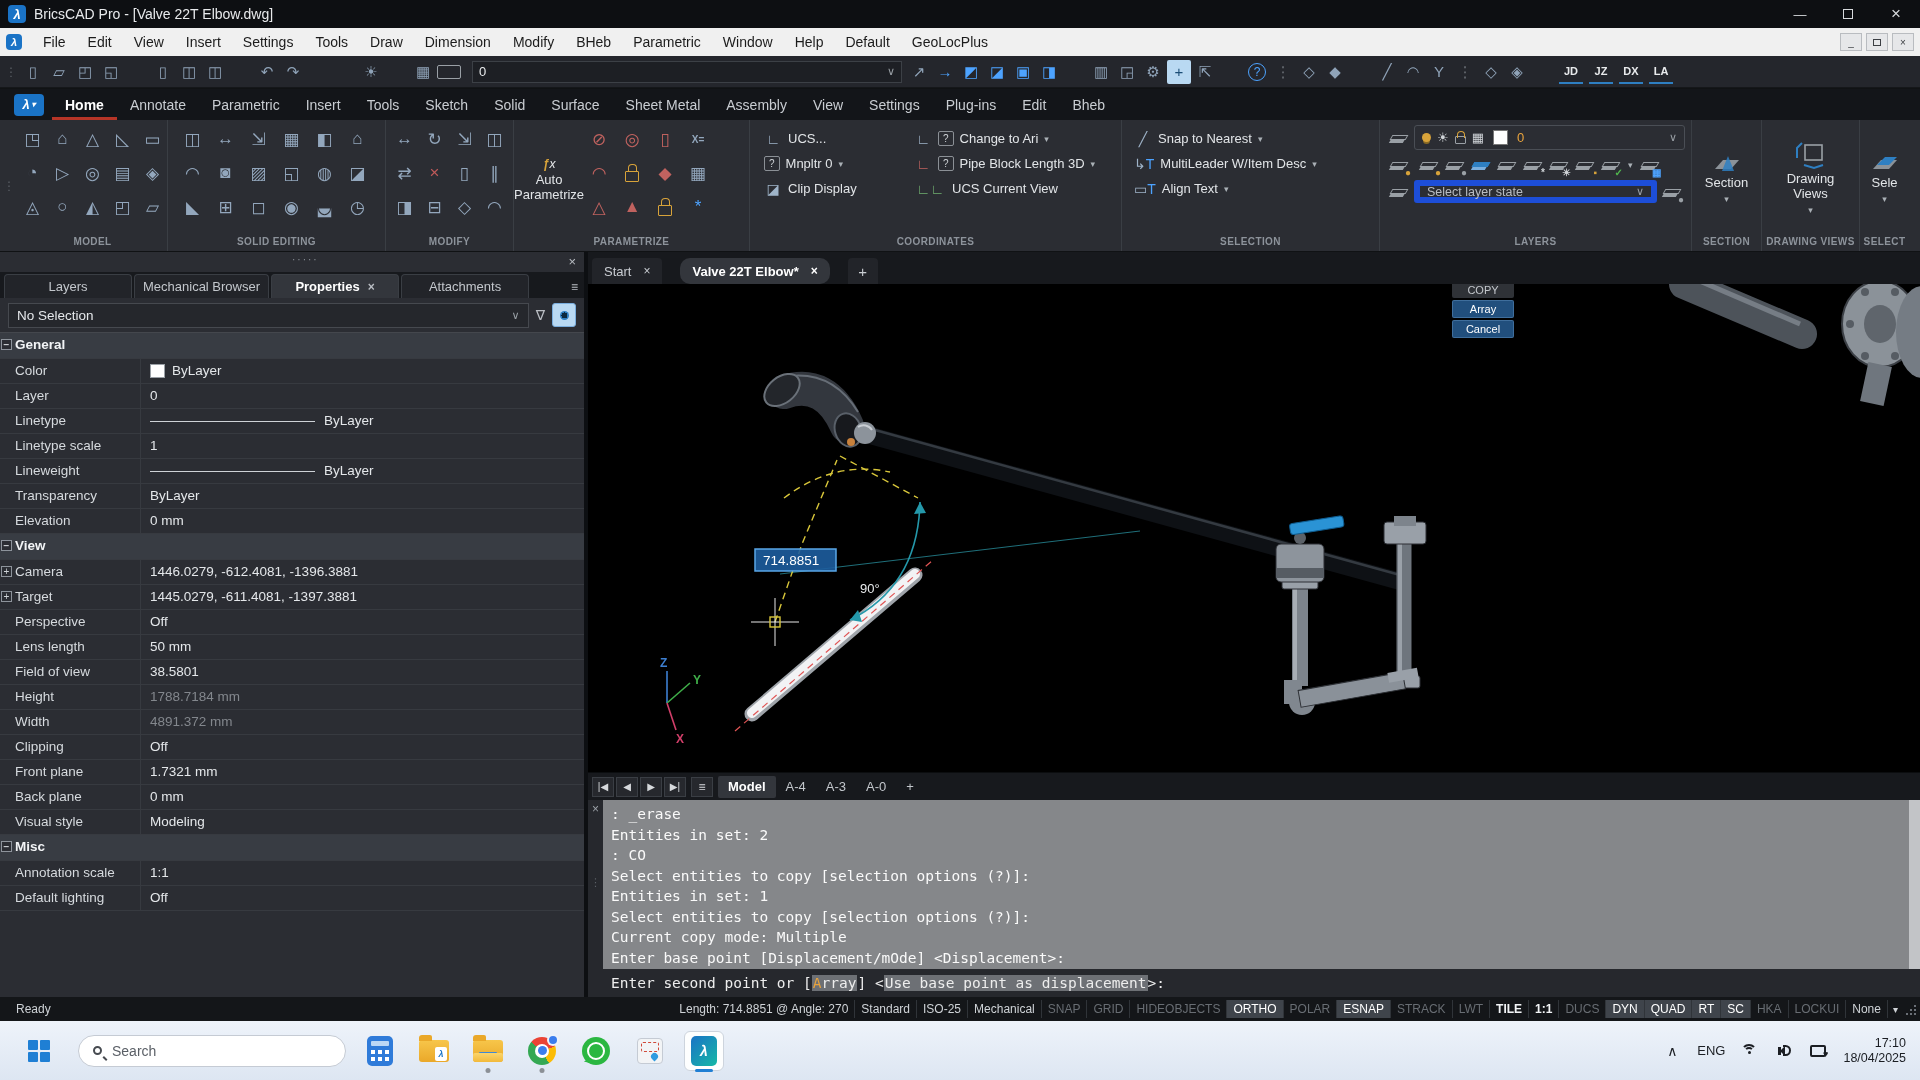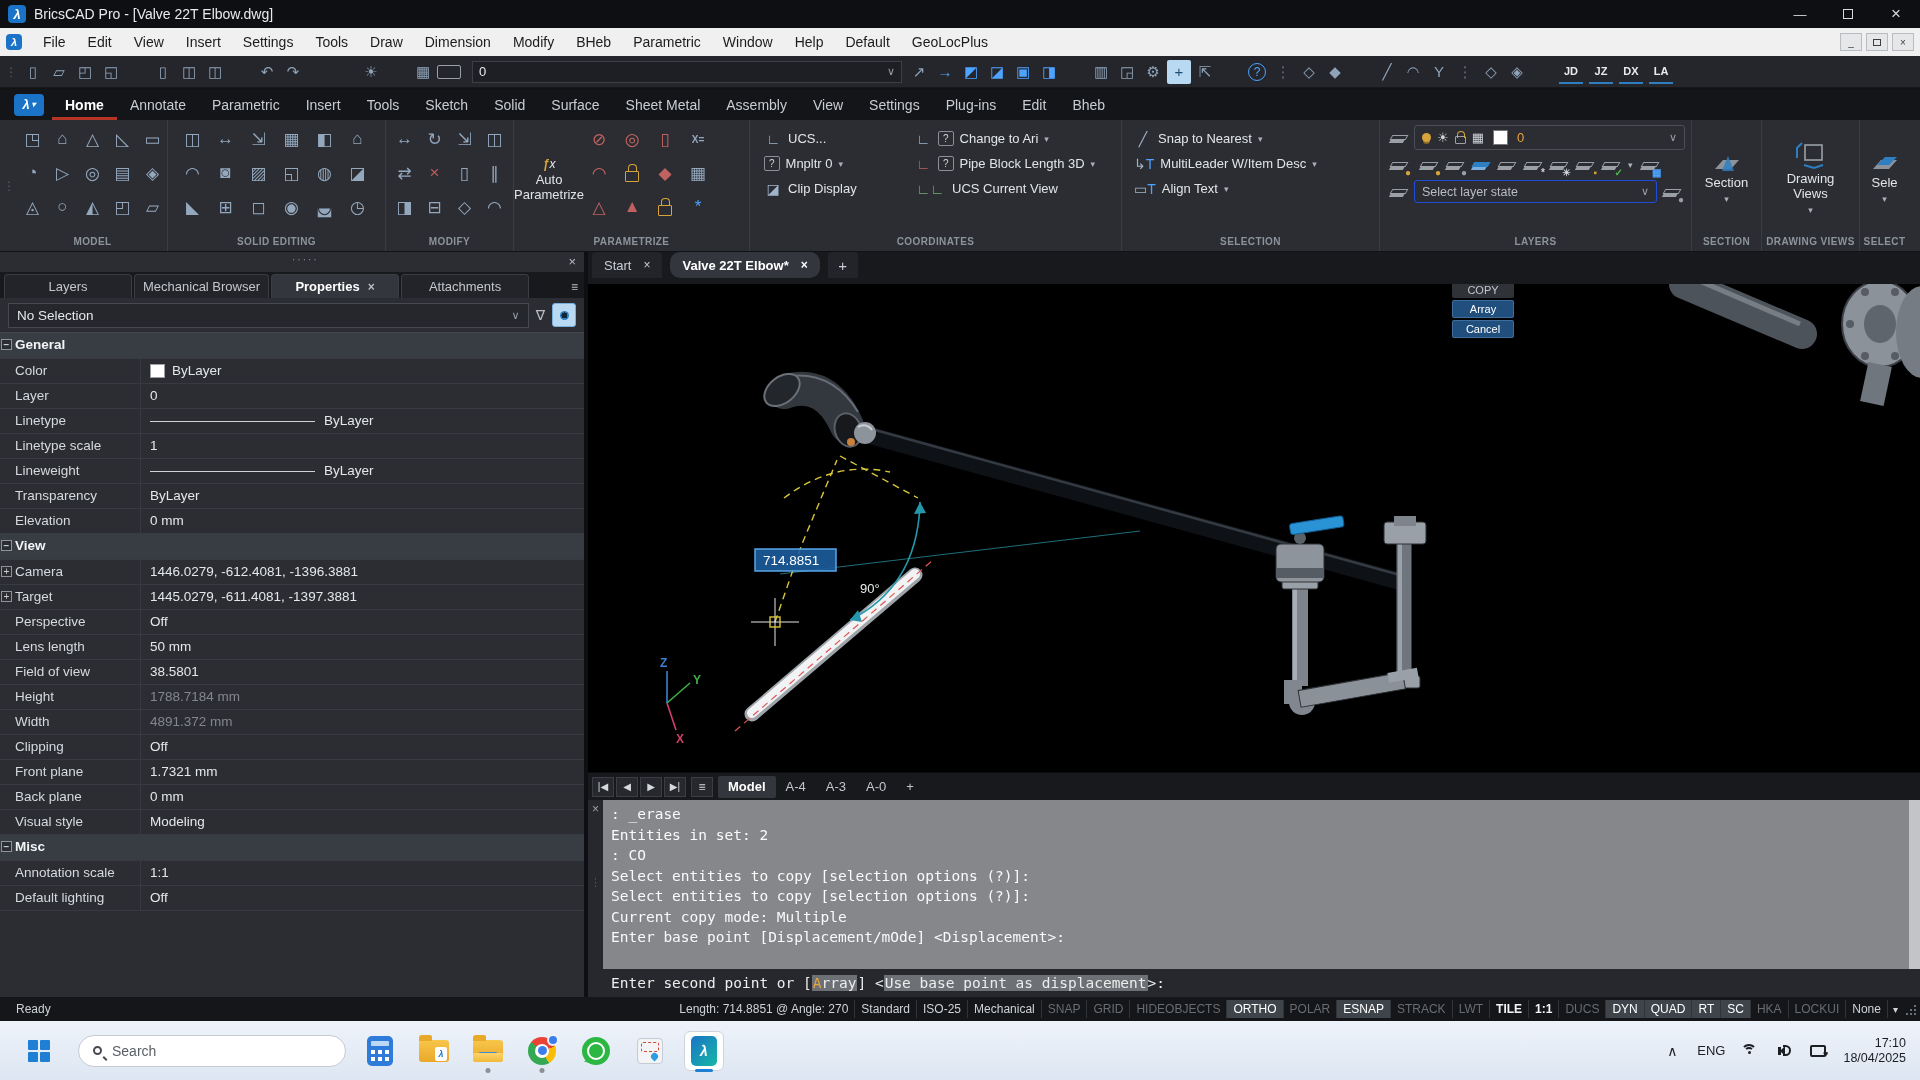--- a/index.html
+++ b/index.html
@@ -63,21 +63,21 @@
   .fxicon .x{color:#e8eaec;font-style:italic;}
   
   .pg{display:inline-block;width:16px;height:5px;background:transparent;border:1px solid #9aa0a6;transform:skewX(-30deg);box-shadow:0 4px 0 -1px #9aa0a6;}
   .lyr{position:relative;width:26px;height:26px;display:flex;align-items:center;justify-content:center;}
   .lyr .ov{position:absolute;right:1px;bottom:0;font-size:10px;font-weight:bold;font-style:normal;}
   .lyr.blue .pg{border-color:#2e7fc2;background:#2e7fc2;box-shadow:0 4px 0 -1px #7aaede;}
   .lrow{display:flex;align-items:center;height:27px;gap:2px;padding:0 6px;}
   .lframe{display:flex;align-items:center;gap:6px;border:1px solid #4a4e55;border-radius:3px;height:25px;padding:0 7px;flex:1;}
   .lframe .zero{color:#e8a33d;font-size:13px;}
   .lframe .chev,.lcombo .chev{margin-left:auto;color:#9aa0a6;font-size:11px;}
-  .lcombo{display:flex;align-items:center;border:1px solid #1d4ed8;border-radius:3px;height:23px;padding:0 7px;flex:1;color:#b9bdc3;font-size:12.5px;}
+  .lcombo{display:flex;align-items:center;border:6px solid #1d4ed8;border-radius:3px;height:23px;padding:0 7px;flex:1;color:#b9bdc3;font-size:12.5px;}
   .lsun{color:#cfd3d7;font-size:13px;}
   .lprint{color:#cfd3d7;font-size:13px;}
 
   
   .panel{position:absolute;top:252px;left:0;width:588px;height:745px;background:#2b2d33;border-right:4px solid #0d0f12;color:#dfe2e5;}
   .phead{height:20px;background:#2b2d33;position:relative;}
   .phead .dots{position:absolute;left:50%;top:2px;color:#8d939b;font-size:10px;letter-spacing:2px;}
   .phead .pclose{position:absolute;right:8px;top:2px;color:#b9bdc3;font-size:13px;}
   .ptabs{height:26px;display:flex;background:#17191d;align-items:flex-end;padding-left:4px;position:relative;}
   .ptab{height:24px;min-width:128px;display:flex;align-items:center;justify-content:center;gap:8px;font-size:13px;color:#c3c7cc;background:#222429;border:1px solid #3a3e44;border-bottom:none;border-radius:4px 4px 0 0;margin-right:2px;padding:0 8px;}
@@ -97,21 +97,21 @@
   .prow .pval{flex:1;border-left:1px solid #373a40;padding-left:9px;display:flex;align-items:center;white-space:nowrap;overflow:hidden;}
   .prow .pvtext{font-weight:normal;font-style:normal;color:#e4e7ea;}
   .prow .pvtext.dim{color:#83878d;}
   .prow.section{height:26px;background:#383c43;font-weight:bold;}
   .prow.section .plabel{width:auto;color:#f2f4f6;}
   .swatch{width:15px;height:14px;border:1px solid #9aa0a6;margin-right:7px;}
   .pline{display:inline-block;width:165px;height:1px;background:#cfd3d7;margin-right:9px;}
 
   
   .rightcol{position:absolute;top:252px;left:588px;width:1332px;height:745px;}
-  .doctabs{height:32px;background:#17191d;display:flex;padding-left:4px;gap:8px;}
+  .doctabs{height:32px;background:#17191d;display:flex;align-items:flex-end;padding-left:4px;gap:18px;}
   .dtab{height:26px;display:flex;align-items:center;gap:12px;padding:0 12px;background:#222429;color:#c9cdd2;font-size:13px;border-radius:4px 4px 0 0;}
   .dtab.active{background:#33363c;color:#fff;font-weight:bold;border-radius:10px;}
   .dtab .x{font-size:12px;}
   .dplus{height:26px;width:30px;background:#222429;color:#c9cdd2;display:flex;align-items:center;justify-content:center;border-radius:4px 4px 0 0;font-size:15px;}
   .viewport{position:relative;height:488px;background:#000;overflow:hidden;}
   .viewport svg{display:block;}
   .ctxmenu{position:absolute;left:864px;top:-3px;width:62px;z-index:6;font-size:11px;}
   .ctxtitle{height:17px;background:rgba(72,77,84,.65);color:#c3c7cc;display:flex;align-items:center;justify-content:center;border-radius:2px;}
   .ctxitem{height:18px;margin-top:2px;background:rgba(36,86,136,.92);color:#fff;display:flex;align-items:center;justify-content:center;border-radius:2px;border:1px solid rgba(120,170,215,.35);}
   .layoutbar{height:28px;background:#17191d;display:flex;align-items:center;gap:2px;padding-left:4px;color:#d6d9dc;border-top:1px solid #0b0d0f;}
@@ -961,20 +961,21 @@
         <span class="dots">⋮</span>
       </div>
       <div class="cmdmain">
         <div class="cmdhist">
           <ul>
 
           <li class="cline">: _erase</li>
               <li class="cline">Entities in set: 2</li>
               <li class="cline">: CO</li>
               <li class="cline">Select entities to copy [selection options (?)]:</li>
+              <li class="cline">Entities in set: 1</li>
               <li class="cline">Select entities to copy [selection options (?)]:</li>
               <li class="cline">Current copy mode: Multiple</li>
               <li class="cline">Enter base point [Displacement/mOde] &lt;Displacement&gt;:</li>
             </ul>
           <div class="cmdscroll"></div>
         </div>
         <div class="cmdprompt"><span>Enter second point or [</span><span class="chip"><b class="hot">A</b><span>rray</span></span><span>] &lt;</span><span class="chip">Use base point as displacement</span><span>&gt;:</span></div>
       </div>
     </div>
   </div>

